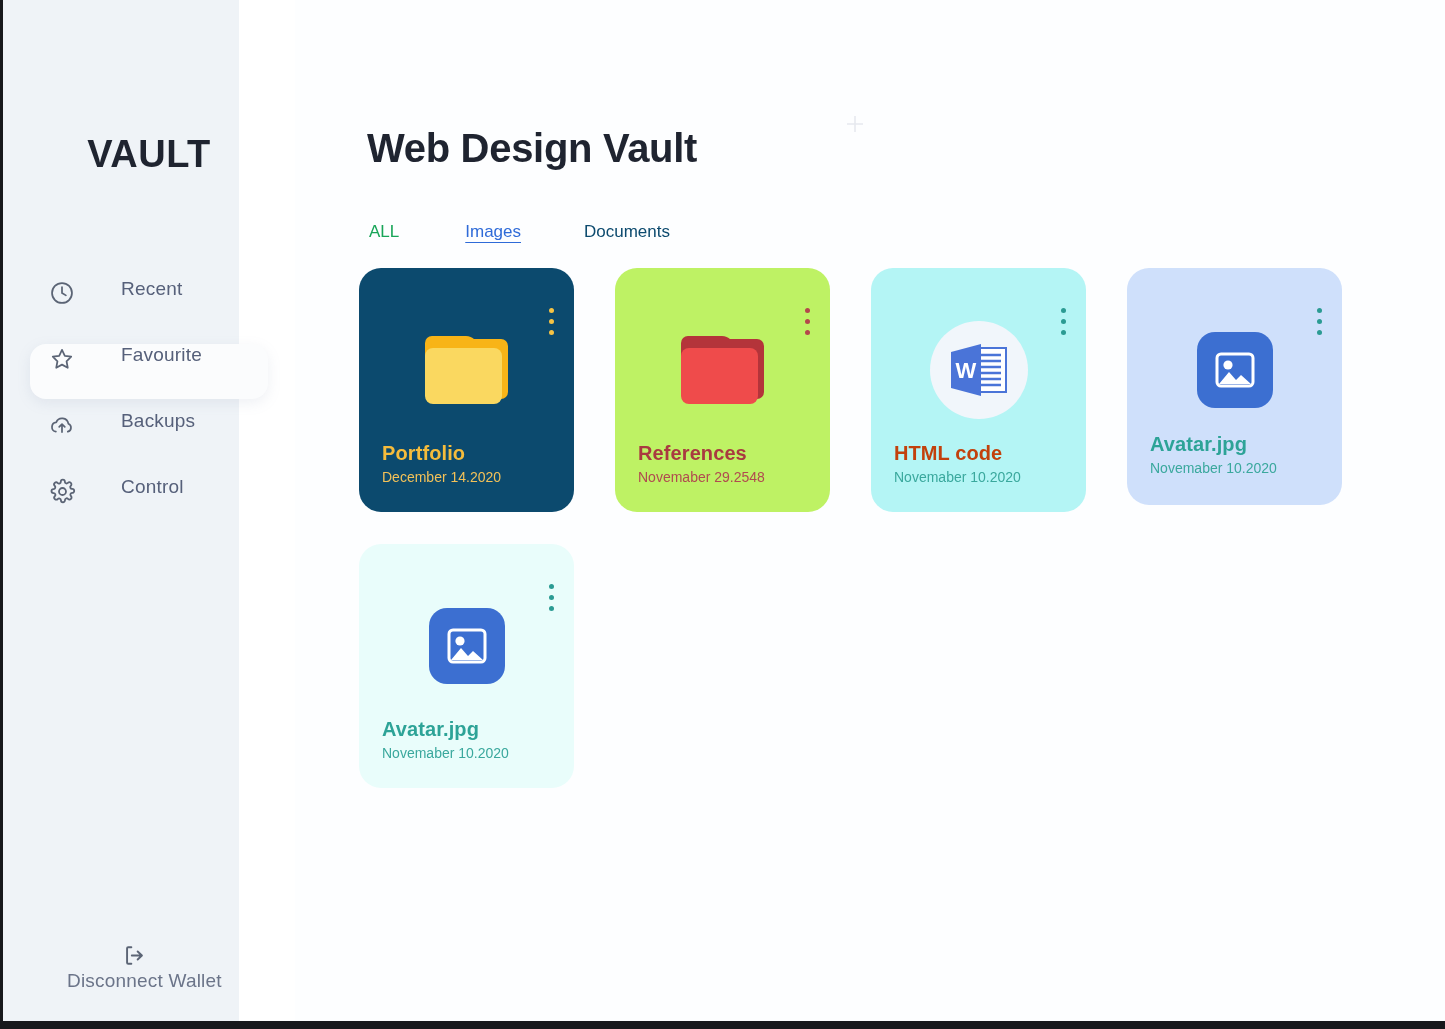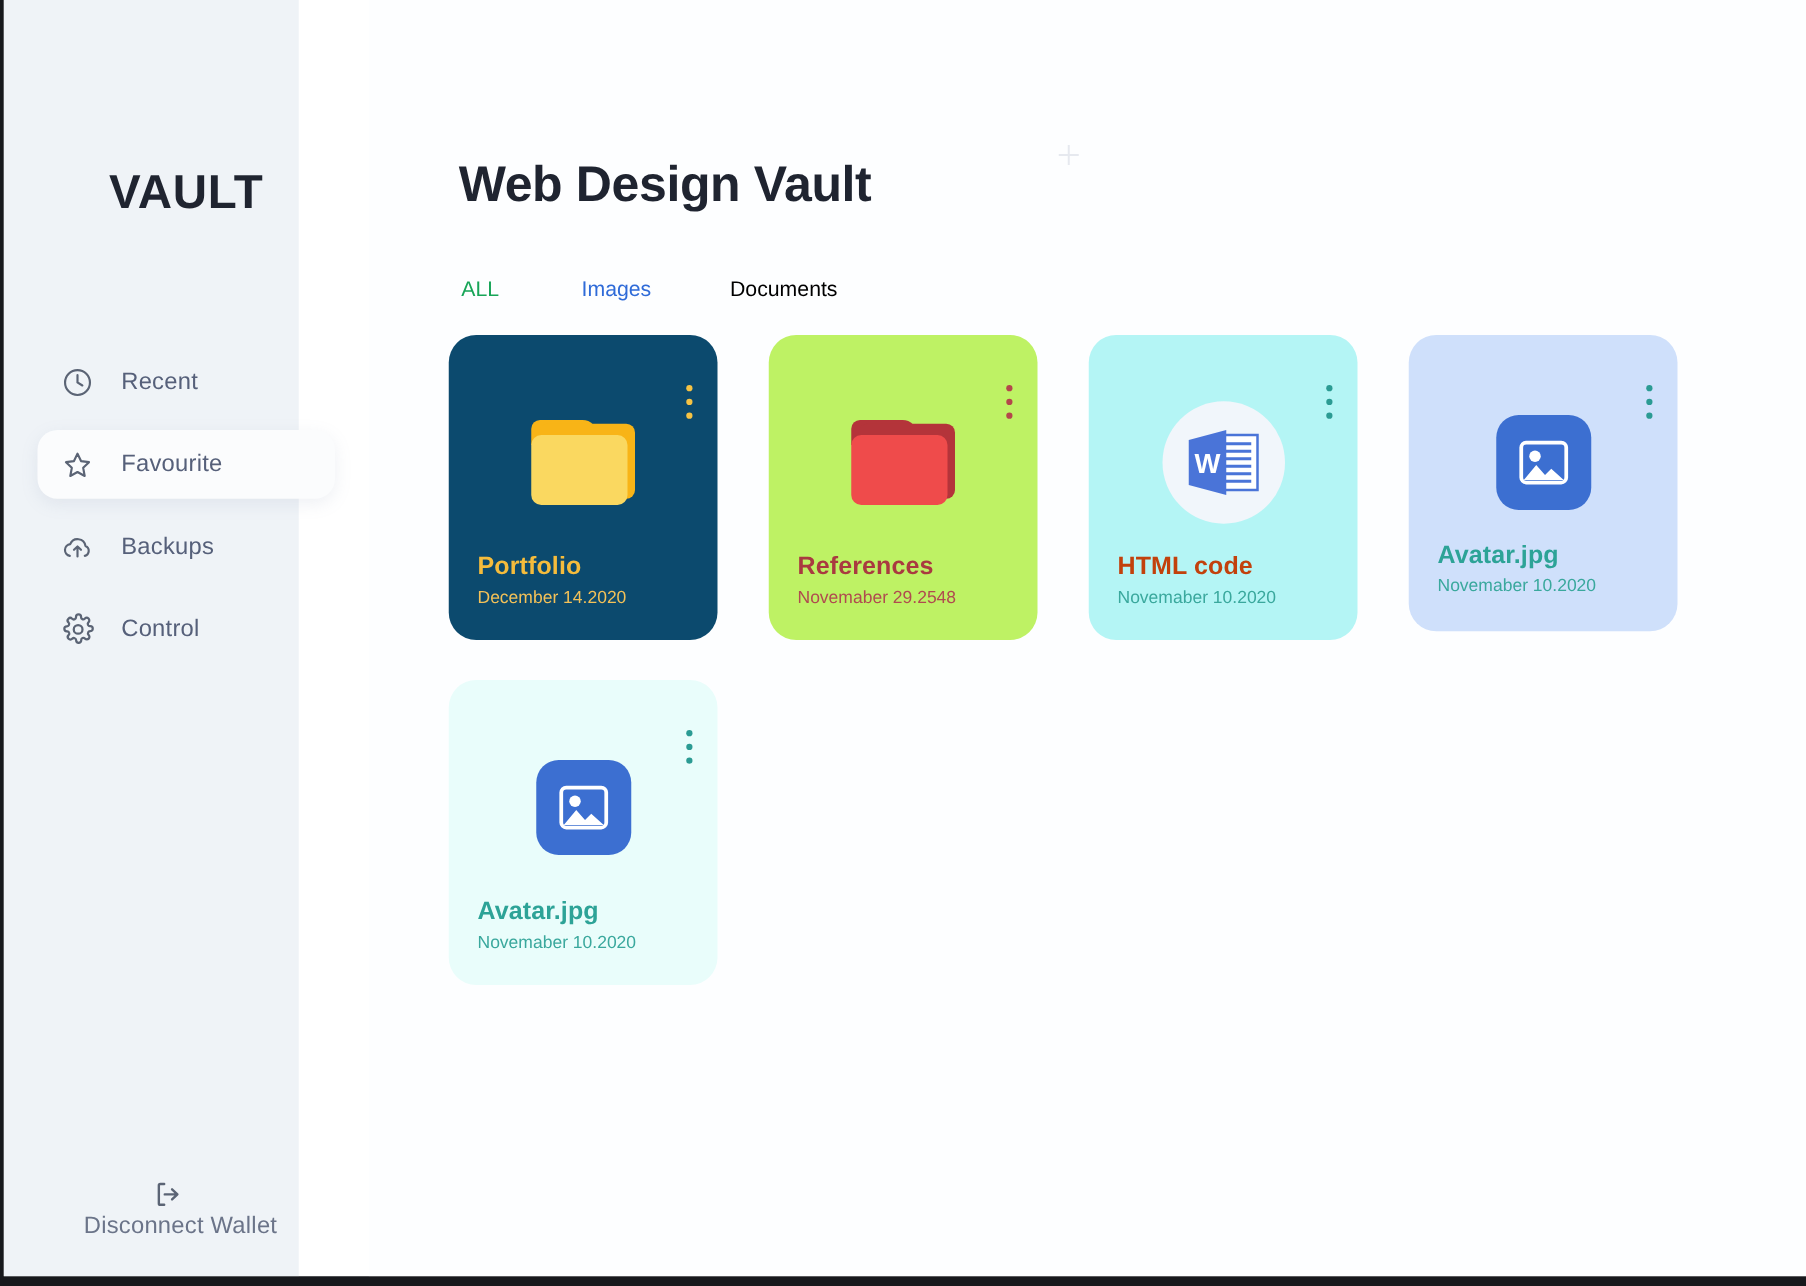--- a/index.html
+++ b/index.html
@@ -46,26 +46,27 @@
   .nav {
     position: absolute;
     top: 278px;
     left: 0;
     width: 292px;
   }
 
   .nav-item {
     position: relative;
     display: flex;
-    align-items: center;
+    align-items: flex-start;
     height: 55px;
     margin: 0 27px 11px 27px;
     padding-left: 17px;
     border-radius: 16px;
     cursor: pointer;
+    gap: 24px;
   }
   .nav-item.active {
     background: #fbfcfd;
     box-shadow: 0 4px 14px rgba(120,140,170,0.13);
   }
   .nav-icon {
     width: 30px; height: 30px;
     display: flex; align-items: center; justify-content: center;
     color: #5b6475;
     flex: 0 0 auto;
@@ -125,22 +126,22 @@
     display: flex;
     align-items: center;
   }
   .tab {
     font-size: 17px;
     padding: 0 10px;
     cursor: pointer;
     white-space: nowrap;
   }
   .tab-all      { color: #18a558; margin-right: 46px; }
-  .tab-images   { color: #2f6bd8; text-underline-offset: 5px; margin-right: 43px; }
-  .tab-documents{ color: #000000; }
+  .tab-images   { color: #2f6bd8; text-decoration: underline; text-underline-offset: 5px; margin-right: 43px; }
+  .tab-documents{ color: #0c4a6e; }
 
   
   .grid {
     position: absolute;
     left: 64px;
     top: 268px;
     width: 1060px;
     display: flex;
     flex-wrap: wrap;
     gap: 0;

